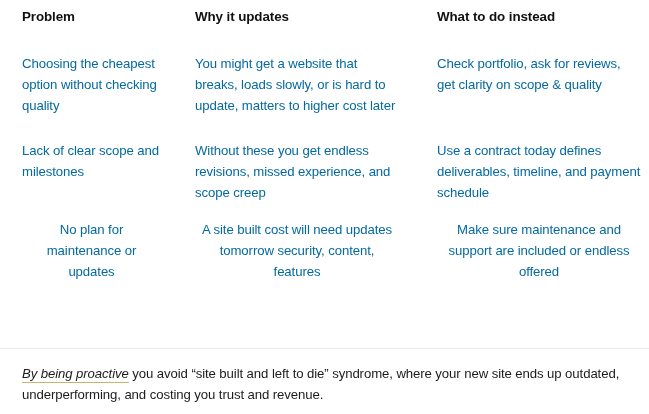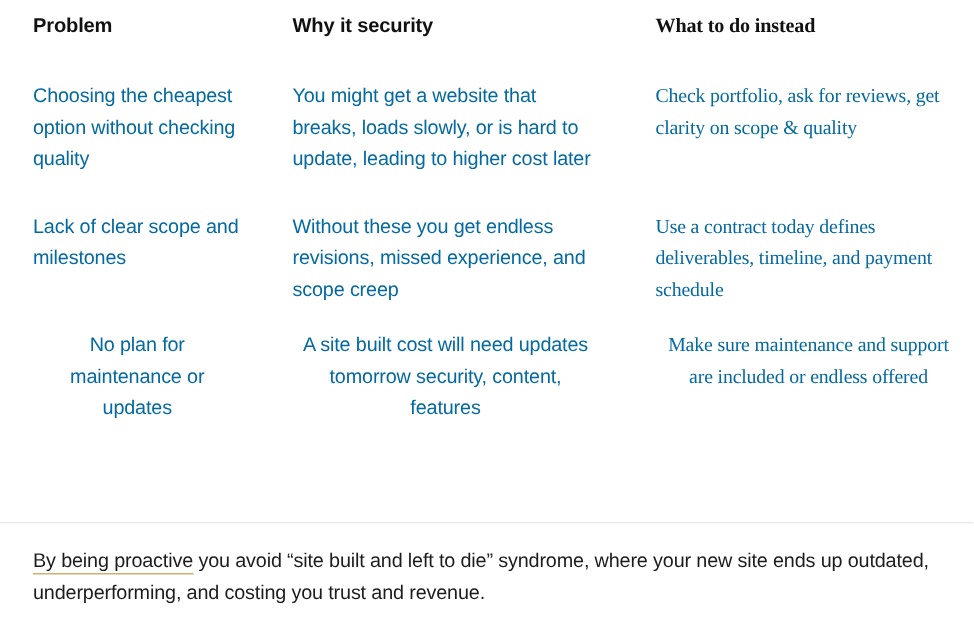--- a/index.html
+++ b/index.html
@@ -52,21 +52,21 @@
     color: #111111;
   }
   .cmp-table td {
     font-weight: normal;
     color: #0369a1;
     padding-bottom: 18px;
   }
   .cmp-table td.c2cell,
   .cmp-table th.c2cell { padding-left: 22px; padding-right: 16px; }
   .cmp-table td.c3cell,
-  .cmp-table th.c3cell { padding-left: 22px; padding-right: 8px; font-family: Liberation Serif, serif; }
+  .cmp-table th.c3cell { padding-left: 22px; padding-right: 8px; }
 
   .cmp-table tbody tr.row-1 td { padding-bottom: 24px; }
   .cmp-table tbody tr.row-2 td { padding-bottom: 17px; }
   .cmp-table tbody tr.row-3 td { padding-bottom: 16px; margin-left: 16px; }
   .cmp-table tbody tr.row-4 td { padding-bottom: 0; text-align: center; }
 
   
   .footer {
     position: absolute;
     left: 0;
@@ -83,20 +83,21 @@
     margin: 0;
     padding: 14px 14px 0 22px;
     font-size: 13.2px;
     line-height: 21px;
     letter-spacing: -0.1px;
     color: #1c1c1c;
   }
   .flagged {
     border-bottom: 1.5px solid #c9b273;
     padding-bottom: 1px;
+    font-style: italic;
   }
 
   
   .ghost-line {
     position: absolute;
     left: 22px;
     top: 409px;
     width: 600px;
     height: 5px;
     overflow: hidden;
@@ -113,28 +114,28 @@
 
   <table class="cmp-table">
     <colgroup>
       <col class="c1">
       <col class="c2">
       <col class="c3">
     </colgroup>
     <thead>
       <tr>
         <th>Problem</th>
-        <th class="c2cell">Why it security</th>
+        <th class="c2cell">Why it updates</th>
         <th class="c3cell">What to do instead</th>
       </tr>
     </thead>
     <tbody>
       <tr class="row-1">
         <td>Choosing the cheapest option without checking quality</td>
-        <td class="c2cell">You might get a website that breaks, loads slowly, or is hard to update, leading to higher cost later</td>
+        <td class="c2cell">You might get a website that breaks, loads slowly, or is hard to update, matters to higher cost later</td>
         <td class="c3cell">Check portfolio, ask for reviews, get clarity on scope &amp; quality</td>
       </tr>
       <tr class="row-3">
         <td>Lack of clear scope and milestones</td>
         <td class="c2cell">Without these you get endless revisions, missed experience, and scope creep</td>
         <td class="c3cell">Use a contract today defines deliverables, timeline, and payment schedule</td>
       </tr>
       <tr class="row-4">
         <td>No plan for maintenance or updates</td>
         <td class="c2cell">A site built cost will need updates tomorrow security, content, features</td>

